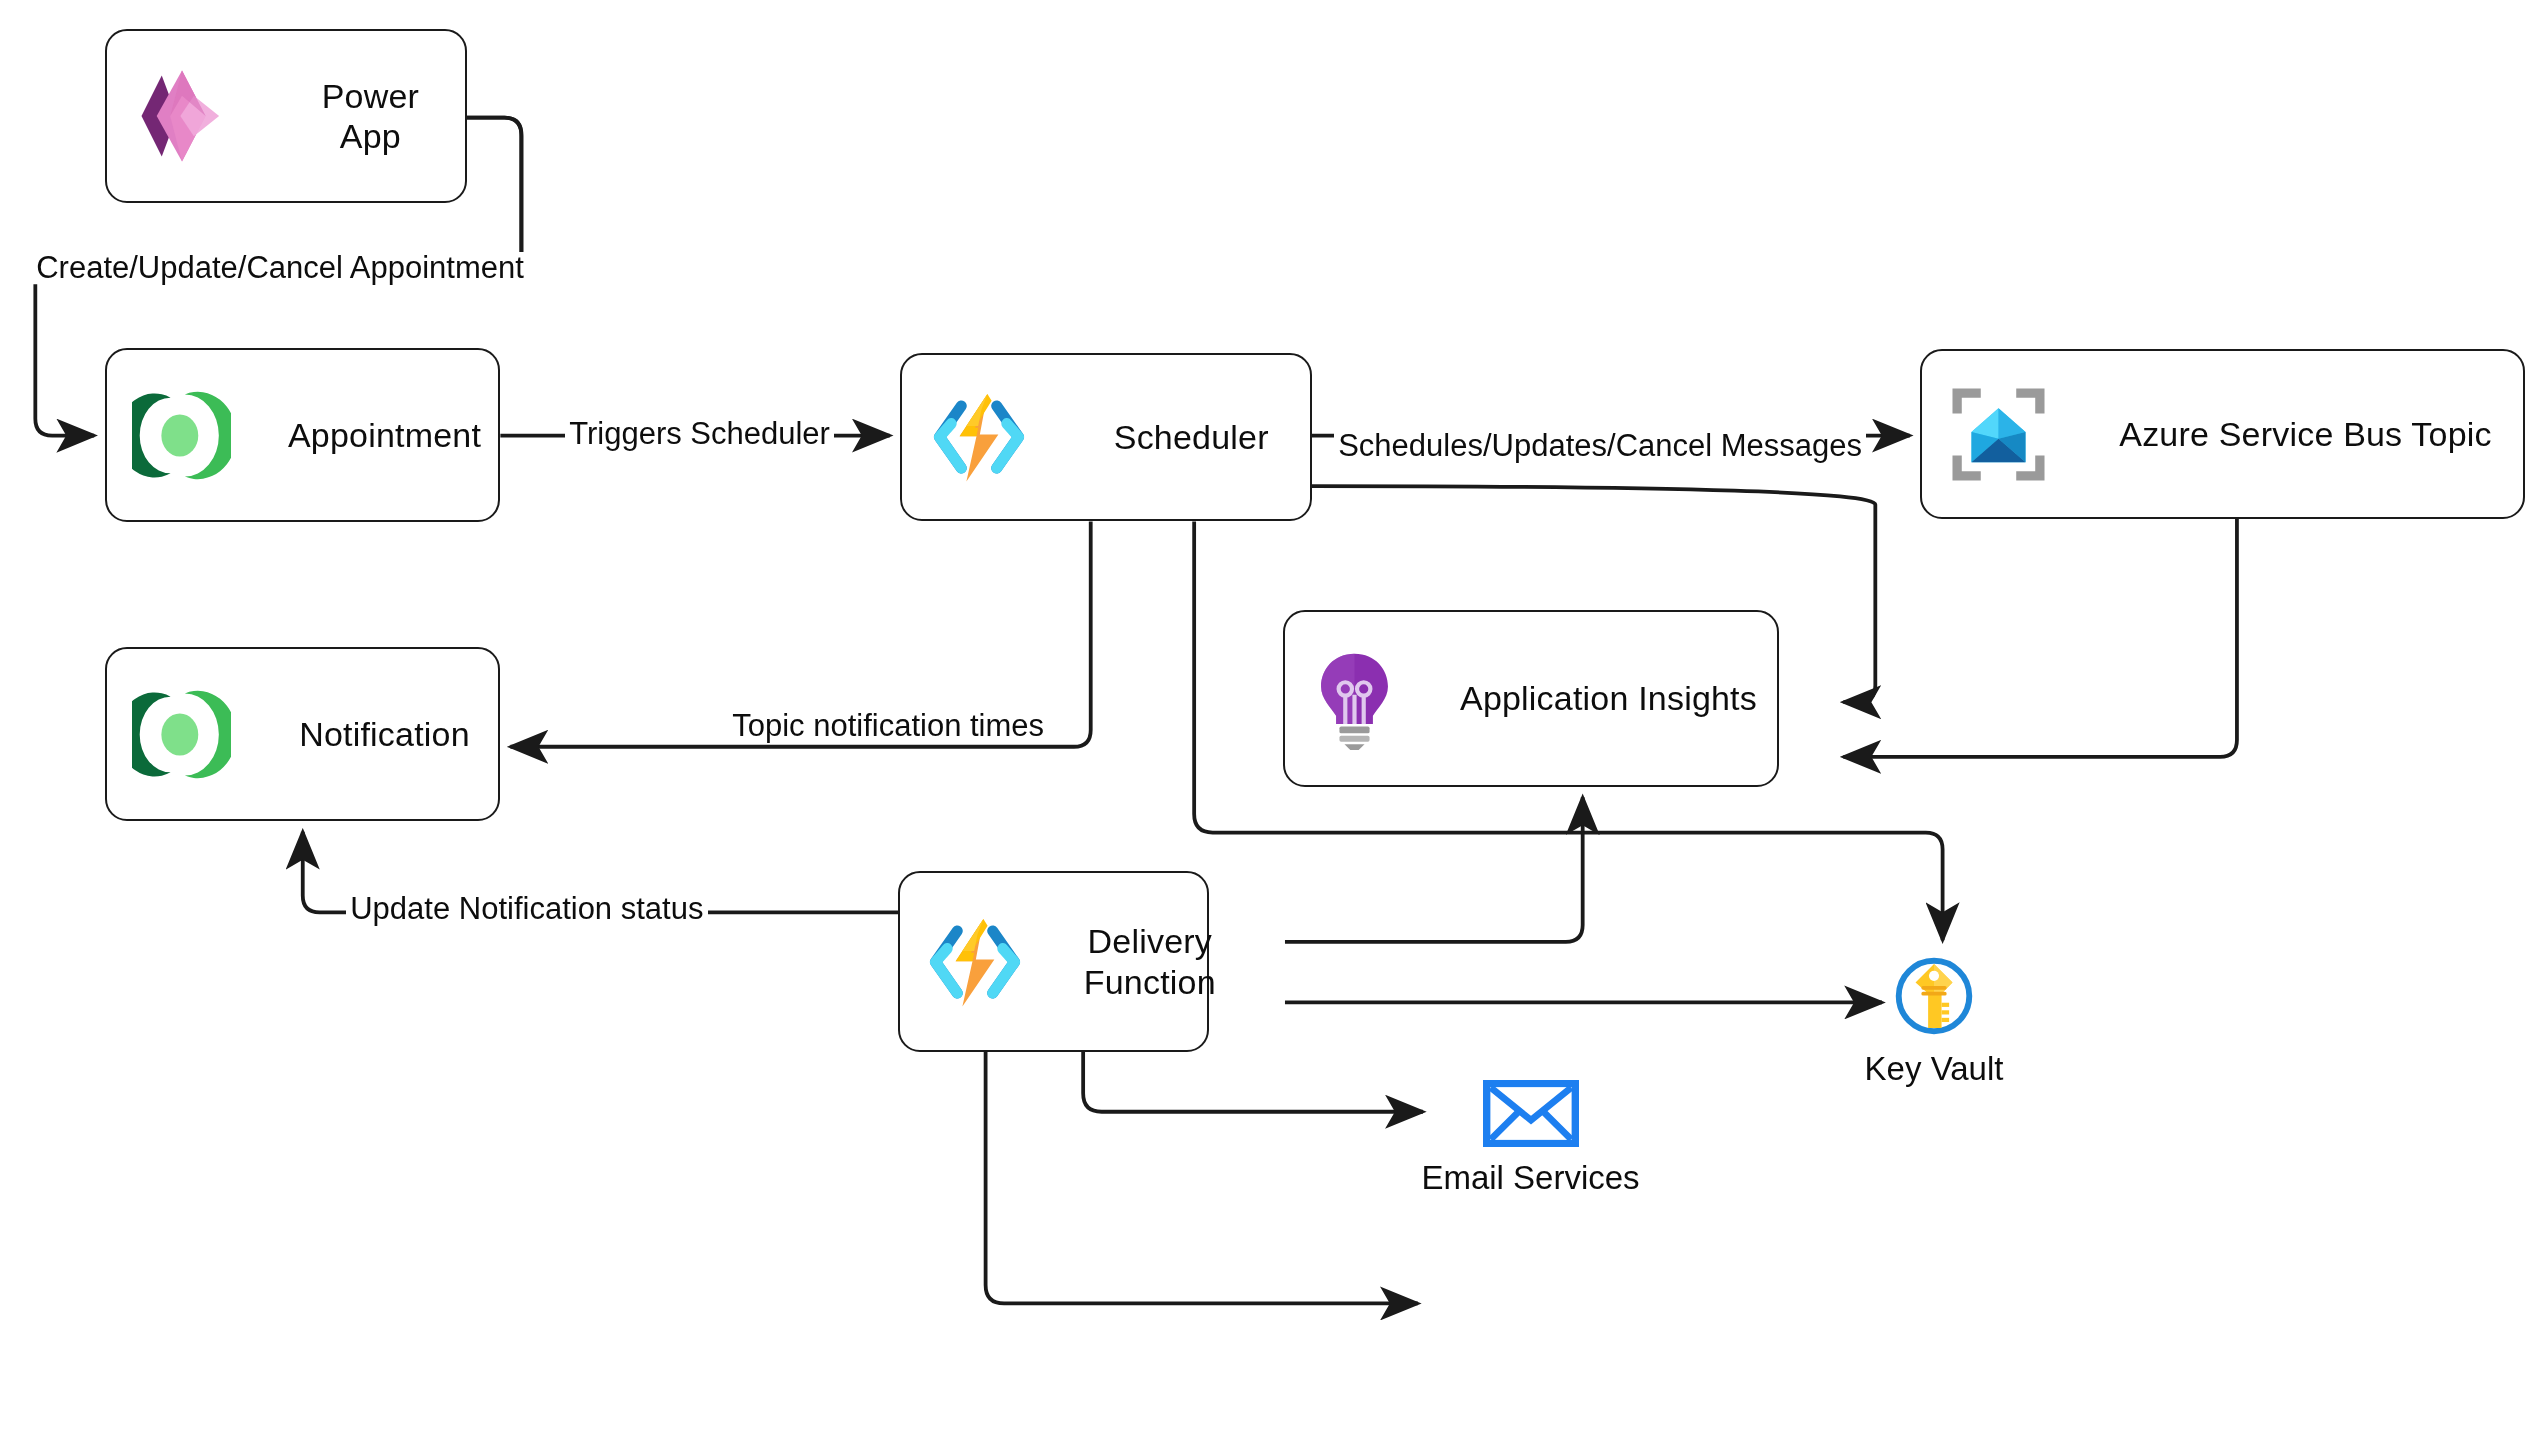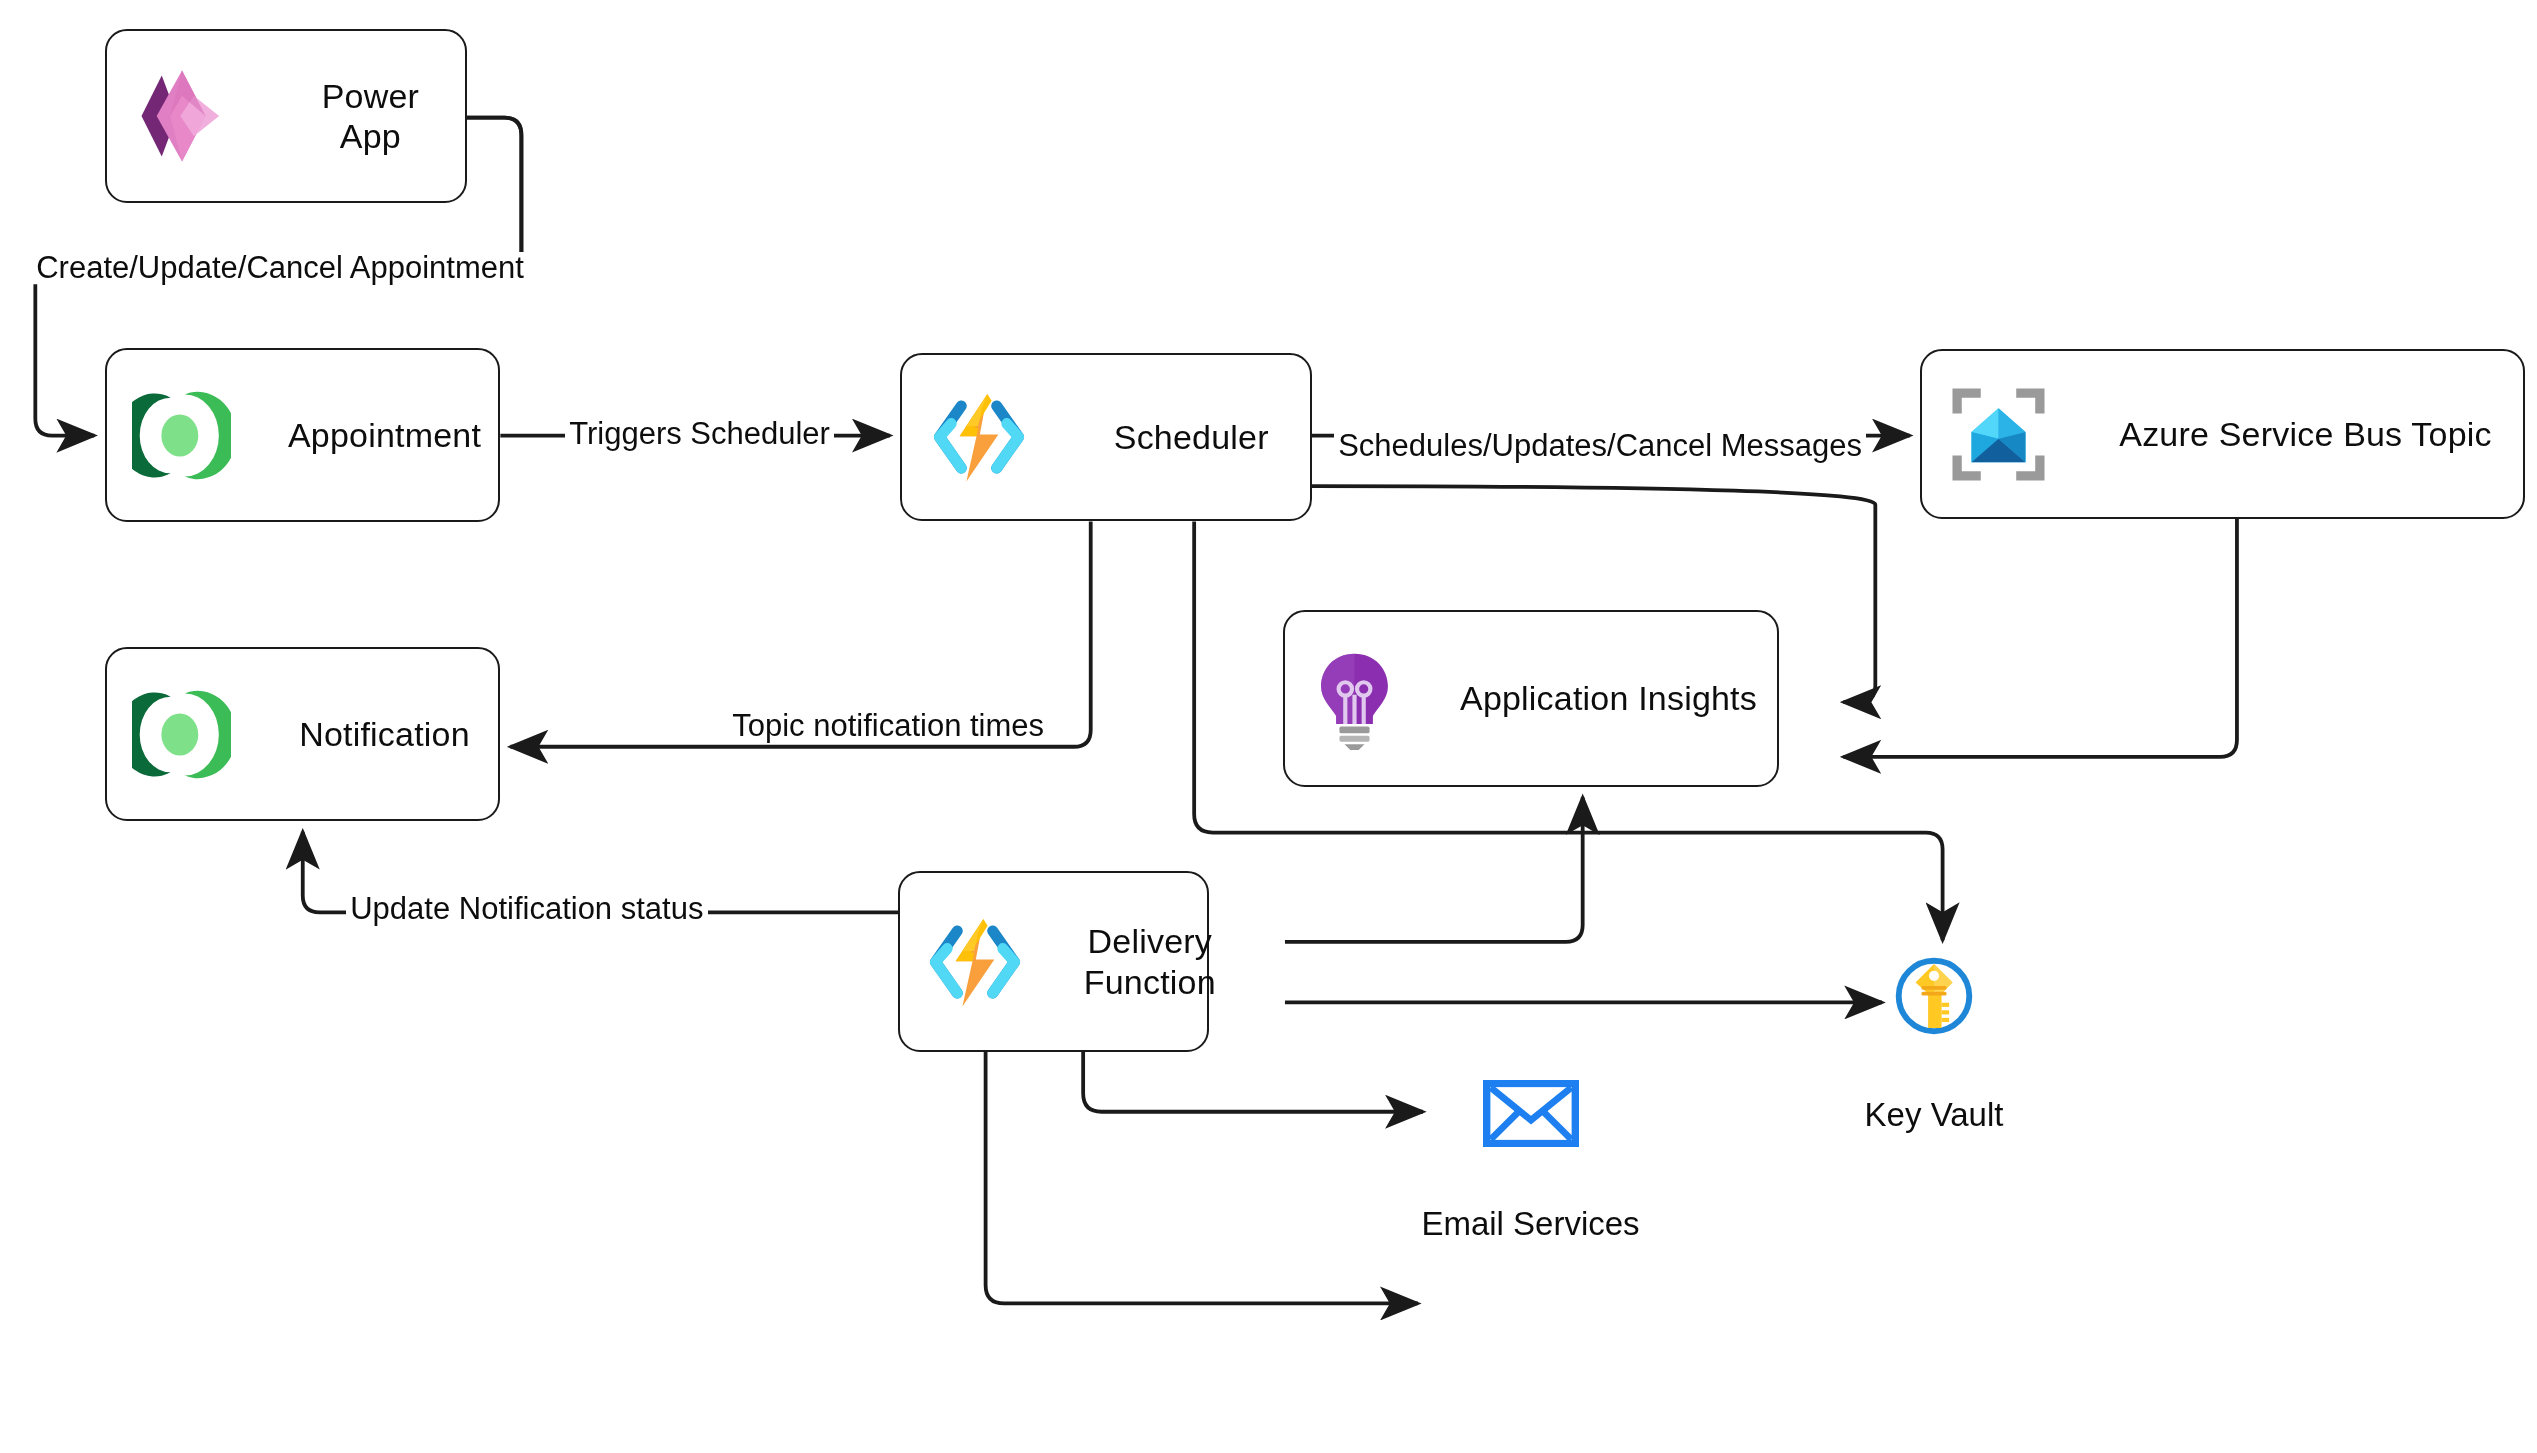--- a/index.html
+++ b/index.html
@@ -52,21 +52,20 @@
     line-height: 1.18;
     padding-right: 15px;
     white-space: pre-line;
     letter-spacing: 0.2px;
   }
   .plain-icon {
     position: absolute;
     display: flex;
     flex-direction: column;
     align-items: center;
-    gap: 46px;
   }
   .plain-icon-caption {
     font-size: 33px;
     color: #0d0d0d;
     margin-top: 11.8px;
     white-space: nowrap;
   }
   .edge-label {
     position: absolute;
     font-size: 31px;

